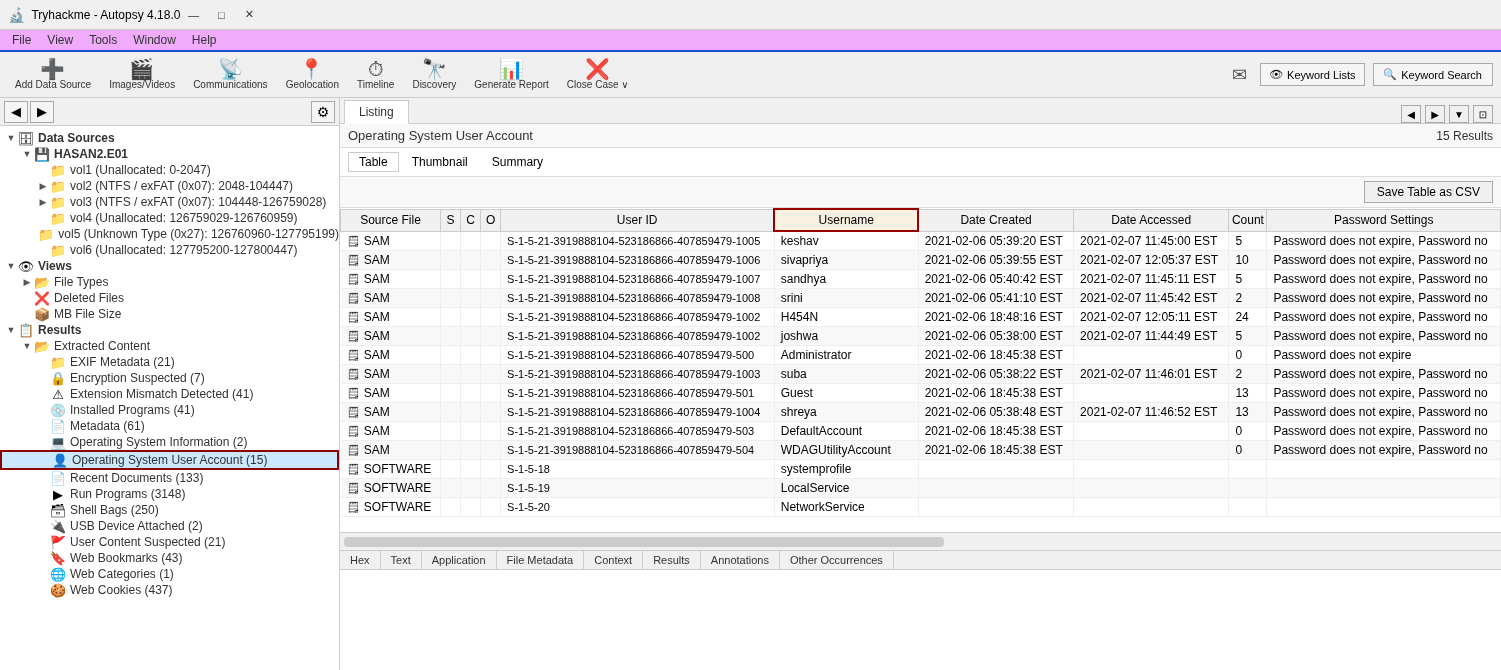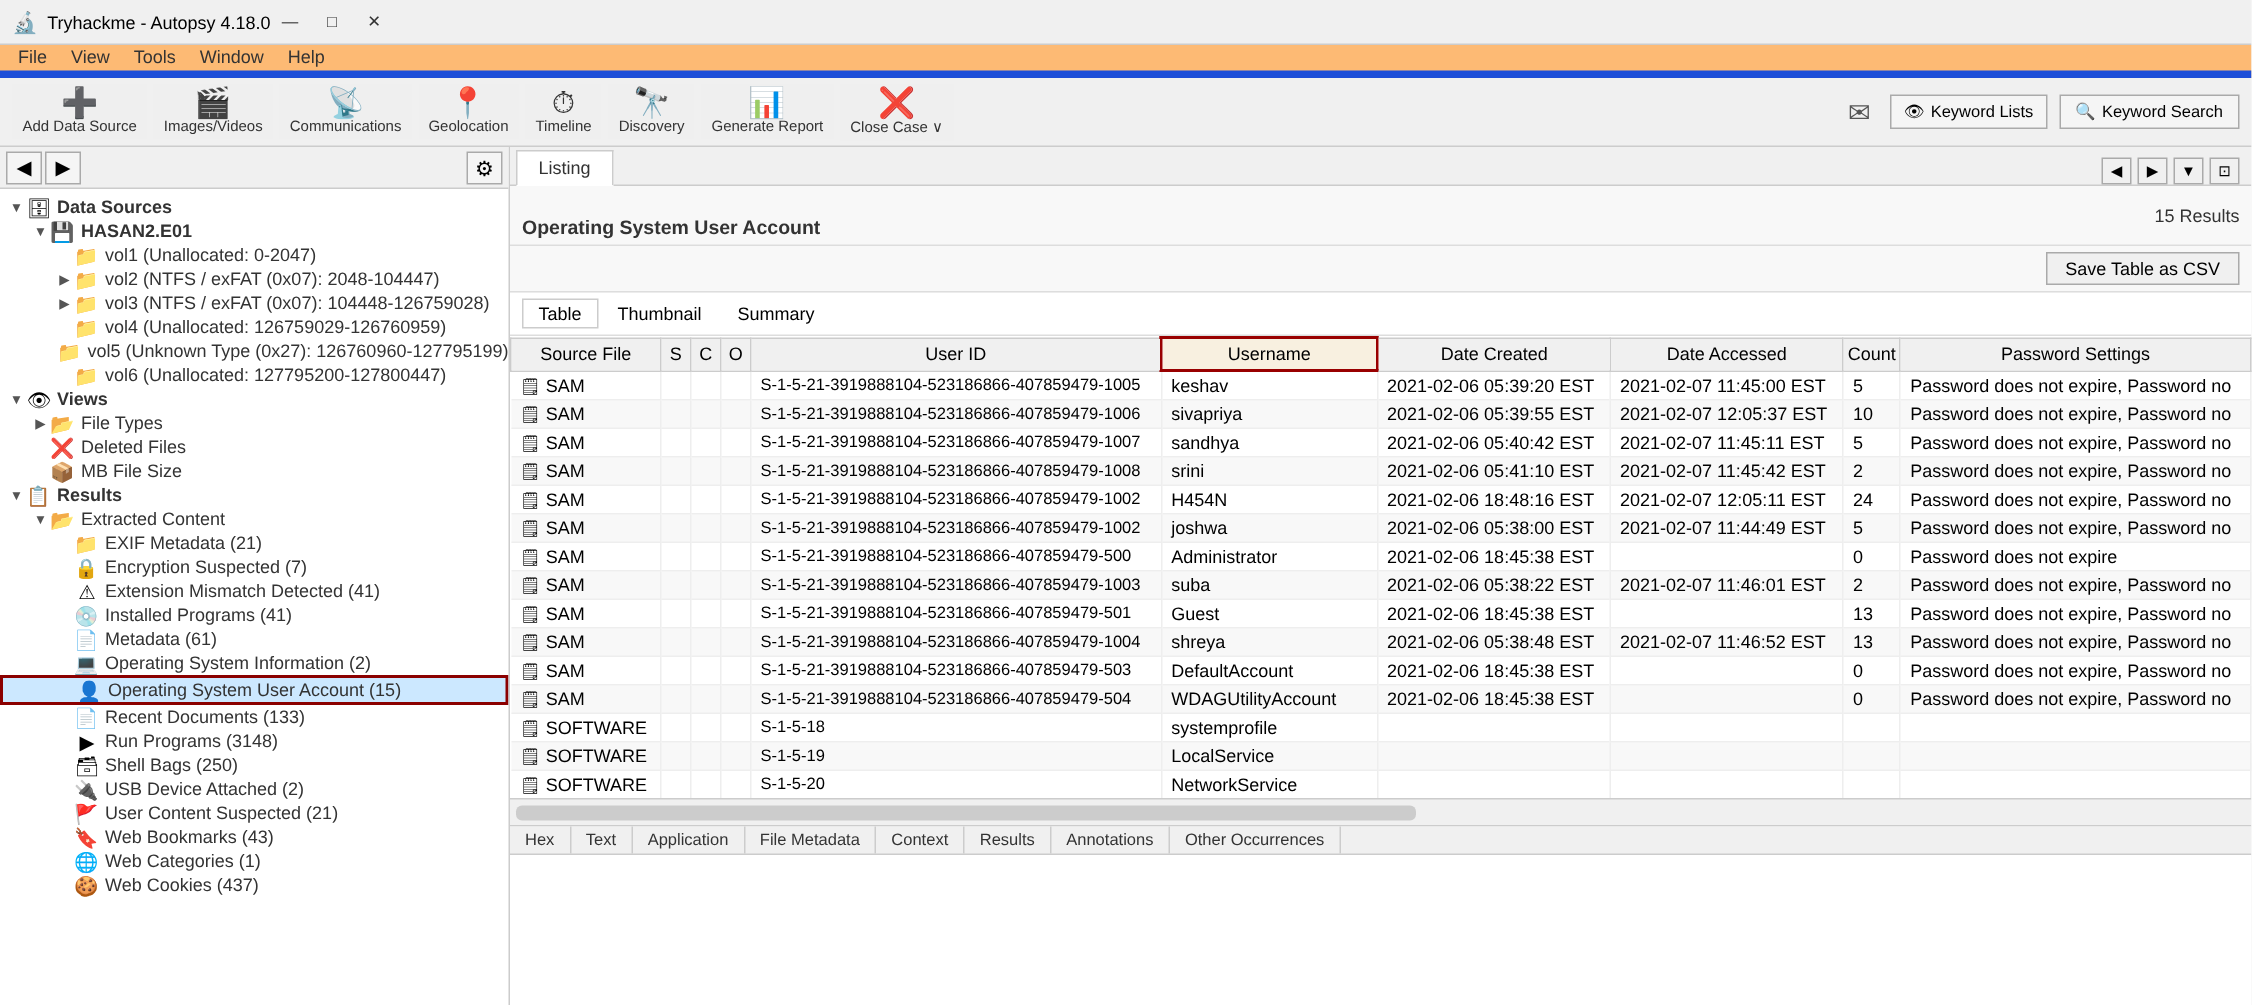--- a/index.html
+++ b/index.html
@@ -4,21 +4,21 @@
   <style>
     * { margin: 0; padding: 0; box-sizing: border-box; }
     body { font-family: 'Segoe UI', Tahoma, Arial, sans-serif; font-size: 12px; background: #f0f0f0; overflow: hidden; width: 1501px; height: 670px; }
 
     
     #titlebar { background: #f0f0f0; height: 30px; display: flex; align-items: center; padding: 0 8px; border-bottom: 1px solid #ccc; }
     #titlebar .win-controls { display: flex; gap: 2px; }
     #titlebar .win-btn { width: 26px; height: 20px; border: none; background: transparent; cursor: pointer; font-size: 11px; color: #333; display: flex; align-items: center; justify-content: center; }
 
     
-    #menubar { background: #fdba74; height: 22px; display: flex; align-items: flex-end; padding: 0 4px; border-bottom: 5px solid #1d4ed8; }
+    #menubar { background: #f0abfc; height: 22px; display: flex; align-items: center; padding: 0 4px; border-bottom: 2px solid #1d4ed8; }
     .menu-item { padding: 2px 8px; cursor: pointer; font-size: 12px; color: #333; }
 
     
     #toolbar { background: #f0f0f0; height: 46px; display: flex; align-items: center; padding: 0 8px; border-bottom: 1px solid #ccc; gap: 4px; }
     .toolbar-btn { display: flex; flex-direction: column; align-items: center; padding: 2px 6px; cursor: pointer; border: 1px solid transparent; font-size: 10px; color: #333; min-width: 50px; }
     .toolbar-btn .tb-icon { font-size: 20px; line-height: 1; }
     .toolbar-right { margin-left: auto; display: flex; align-items: center; gap: 8px; }
     .keyword-lists-btn { display: flex; align-items: center; gap: 4px; padding: 4px 8px; border: 1px solid #aaa; background: #f5f5f5; cursor: pointer; font-size: 11px; }
     .keyword-search-btn { display: flex; align-items: center; gap: 4px; padding: 4px 10px; border: 1px solid #aaa; background: #f5f5f5; cursor: pointer; font-size: 11px; }
     .envelope-icon { font-size: 18px; color: #555; cursor: pointer; padding: 4px; border: 1px solid transparent; }
@@ -41,21 +41,21 @@
     
     #right-panel { flex: 1; display: flex; flex-direction: column; background: #fff; overflow: hidden; }
 
     
     #tab-bar { display: flex; align-items: flex-end; background: #f0f0f0; border-bottom: 1px solid #ccc; padding: 0 4px; height: 26px; }
     .tab { padding: 4px 14px; border: 1px solid #ccc; border-bottom: none; background: #ddd; cursor: pointer; font-size: 12px; color: #333; }
     .tab.active { background: #fff; border-bottom: 1px solid #fff; margin-bottom: -1px; }
 
     
     #content-header { padding: 4px 8px; background: #f8f8f8; border-bottom: 1px solid #ddd; display: flex; align-items: center; justify-content: space-between; }
-    #content-header .section-title { font-weight: bold; font-size: 13px; color: #333; margin-top: 16px; }
+    #content-header .section-title { font-weight: normal; font-size: 13px; color: #333; }
     #content-header .results-count { font-size: 12px; color: #333; }
 
     
     #sub-tabs { display: flex; align-items: center; padding: 4px 8px; border-bottom: 1px solid #ddd; gap: 2px; }
     .sub-tab { padding: 2px 10px; border: 1px solid transparent; cursor: pointer; font-size: 12px; background: transparent; }
     .sub-tab.active { border: 1px solid #ccc; background: #fff; }
 
     
     #save-bar { display: flex; justify-content: flex-end; padding: 4px 8px; border-bottom: 1px solid #ddd; background: #f8f8f8; }
     .save-btn { padding: 3px 12px; border: 1px solid #aaa; background: #f0f0f0; cursor: pointer; font-size: 12px; }
@@ -314,28 +314,28 @@
         <button style="width:20px; height:18px; border:1px solid #aaa; background:#f0f0f0; cursor:pointer; font-size:10px;">▼</button>
         <button style="width:20px; height:18px; border:1px solid #aaa; background:#f0f0f0; cursor:pointer; font-size:10px;">⊡</button>
       </div>
     </div>
 
     <div id="content-header">
       <span class="section-title">Operating System User Account</span>
       <span class="results-count">15 Results</span>
     </div>
 
-    <div id="save-bar">
-      <button class="save-btn">Save Table as CSV</button>
-    </div>
-
     <div id="sub-tabs">
       <div class="sub-tab active">Table</div>
       <div class="sub-tab">Thumbnail</div>
       <div class="sub-tab">Summary</div>
+    </div>
+
+    <div id="save-bar">
+      <button class="save-btn">Save Table as CSV</button>
     </div>
 
     <div id="data-table-container">
       <table>
         <thead>
           <tr>
             <th>Source File</th>
             <th style="width:20px;">S</th>
             <th style="width:20px;">C</th>
             <th style="width:20px;">O</th>

